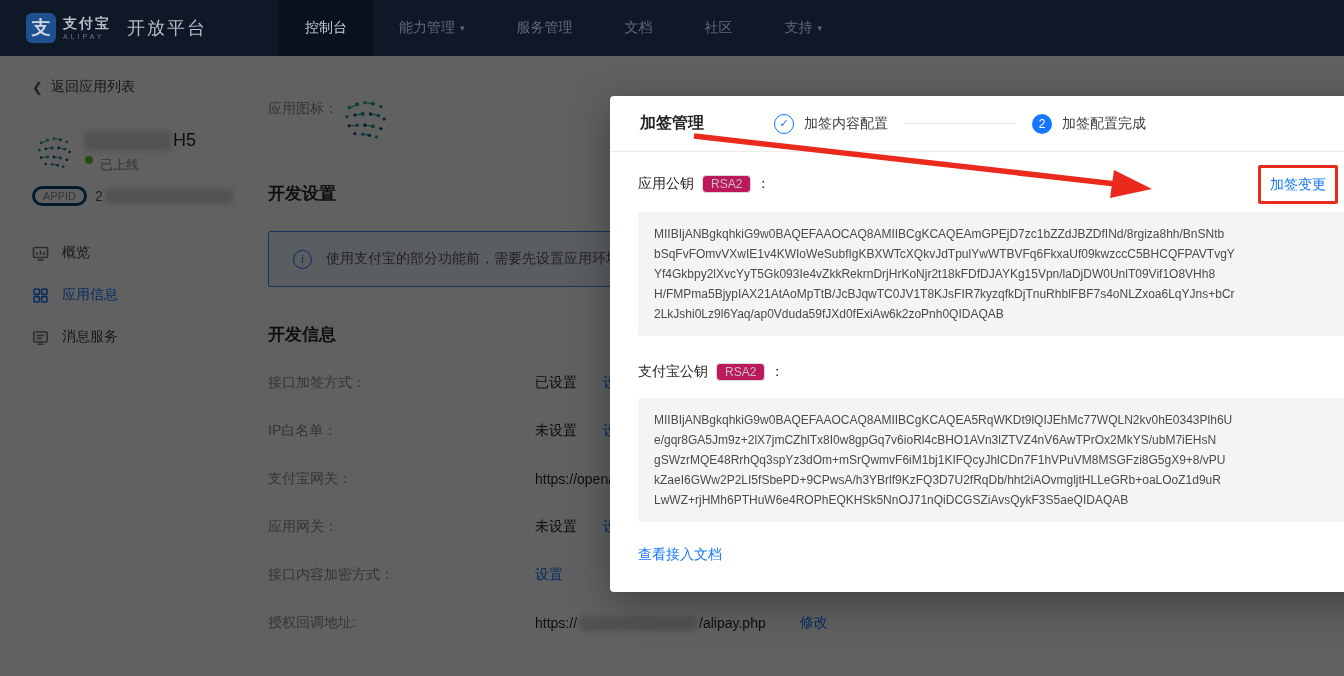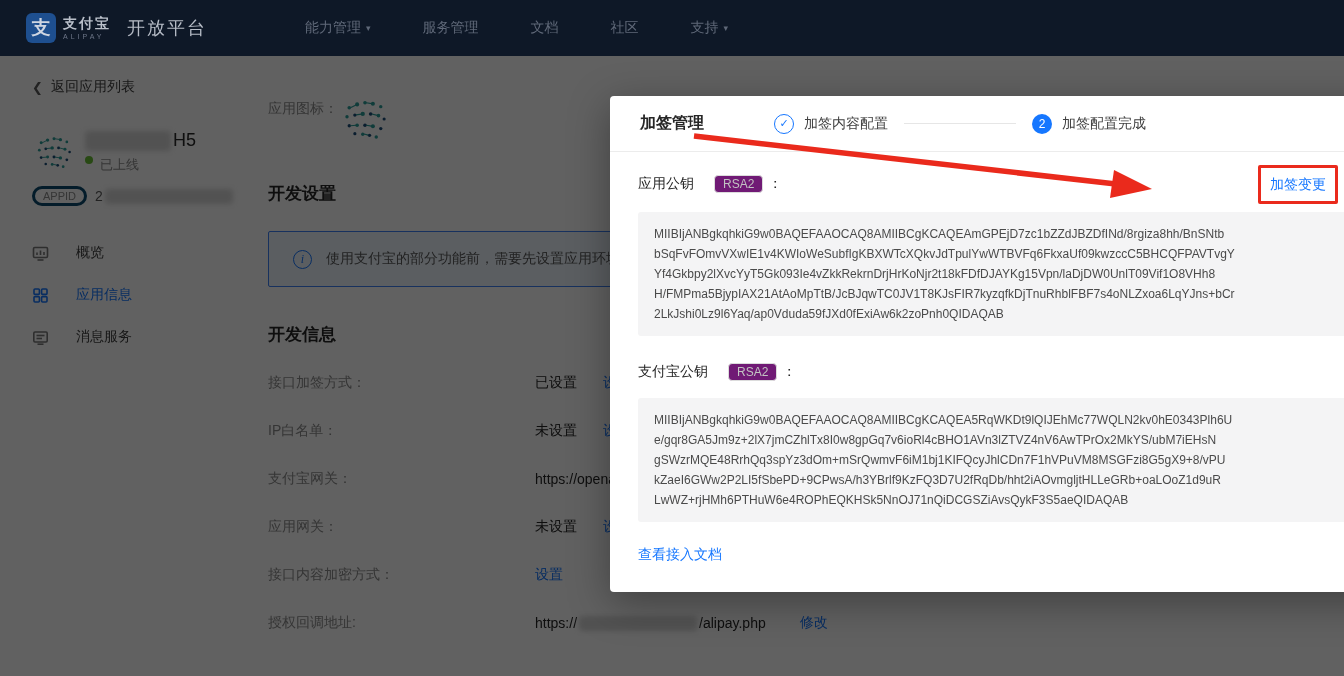--- a/index.html
+++ b/index.html
@@ -33,21 +33,21 @@
   .name-blur { width:86px; height:20px; margin-right:2px; }
   .app-name-suffix { font-size:18px; color:#262626; }
   .status-row { display:flex; margin-top:5px; }
   .status-dot { width:8px; height:8px; border-radius:50%; background:#6abf35; margin-right:7px; }
   .status-text { font-size:13px; color:#8c8c8c; }
   .appid-row { margin-top:12px; display:flex; align-items:center; }
   .appid-pill { border:3px solid #0c4a6e; border-radius:10px; color:#8c8c8c; font-size:11px; padding:1px 8px; }
   .appid-val { display:flex; align-items:center; margin-left:8px; font-size:14px; color:#595959; }
   .appid-blur { width:128px; height:15px; margin-left:2px; }
   .side-menu { margin-top:26px; }
-  .menu-item { height:42px; display:flex; align-items:center; gap:27px; font-size:14px; color:#404040; cursor:pointer; }
+  .menu-item { height:42px; display:flex; align-items:center; gap:13px; font-size:14px; color:#404040; cursor:pointer; }
   .menu-item svg { width:17px; height:17px; stroke:#7a7a7a; fill:none; stroke-width:1.6; }
   .menu-item.active { color:#1677ff; }
   .menu-item.active svg { stroke:#1677ff; }
 
   .content { position:absolute; left:252px; top:0; right:0; bottom:0; padding:36px 6px 0 16px; }
   .appicon-row { display:flex; align-items:flex-start; }
   .appicon-label { width:70px; color:#8c8c8c; font-size:14px; margin-top:8px; }
   .appicon-img { width:54px; height:54px; margin-left:0px; }
   .sec-title { margin-top:36px; font-size:17px; font-weight:bold; color:#262626; }
   .notice { margin-top:26px; height:56px; width:1070px; border:1px solid #3e82f7; background:#eef6ff; border-radius:2px; display:flex; align-items:center; padding-left:24px; }
@@ -73,21 +73,21 @@
   .step-circle { width:20px; height:20px; border-radius:50%; display:flex; align-items:center; justify-content:center; font-size:12px; flex:none; }
   .step-done { border:1.5px solid #1677ff; color:#1677ff; font-size:11px; }
   .step-num { background:#1677ff; color:#fff; }
   .step-label { margin-left:10px; font-size:14px; color:#404040; }
   .step-sep { width:112px; height:1px; background:#e6e6e6; margin:0 16px; }
   .modal-close { position:absolute; right:20px; top:15px; width:22px; height:22px; border:1.5px solid #d8d8d8; border-radius:50%; color:#c4c4c4; font-size:11px; display:flex; align-items:center; justify-content:center; cursor:pointer; }
   .modal-body { padding:0 28px; }
   .key-row { display:flex; align-items:center; margin-top:10px; height:44px; }
   .key-row2 { margin-top:16px; height:40px; }
   .key-label { font-size:14px; color:#262626; }
-  .badge { margin-left:20px; border:1px solid #dcdcdc; background:#701a75; border-radius:4px; padding:1px 8px; font-size:12px; color:#c2c2c2; }
+  .badge { margin-left:8px; border:1px solid #dcdcdc; background:#be185d; border-radius:4px; padding:1px 8px; font-size:12px; color:#c2c2c2; }
   .colon { margin-left:5px; font-size:14px; color:#262626; }
   .key-actions { margin-left:auto; display:flex; align-items:center; }
   .highlight-box { border:3px solid #ea2a1c; border-radius:2px; padding:7px 9px; }
   .copy-link { margin-left:12px; }
   .key-block { margin-top:6px; background:#f4f4f5; border-radius:3px; padding:12px 16px; font-size:12px; line-height:20px; color:#4a4a4a; white-space:pre-line; word-break:break-all; }
   .doc-link { display:inline-block; margin-top:24px; }
 
   .arrow-svg { position:absolute; left:0; top:0; width:1344px; height:676px; z-index:60; pointer-events:none; }
 </style>
 </head>
@@ -96,20 +96,23 @@
 <div class="screen">
 
   <header class="navbar">
     <div class="logo-sq">支</div>
     <div class="brand-col">
       <span class="brand-cn">支付宝</span>
       <span class="brand-en">ALIPAY</span>
     </div>
     <div class="platform">开放平台</div>
     <nav class="nav-items">
+      <div class="nav-item active">
+          <span>控制台</span>
+        </div>
       <div class="nav-item">
           <span>能力管理</span>
           <span class="caret">▾</span>
         </div>
       <div class="nav-item">
           <span>服务管理</span>
         </div>
       <div class="nav-item">
           <span>文档</span>
         </div>

